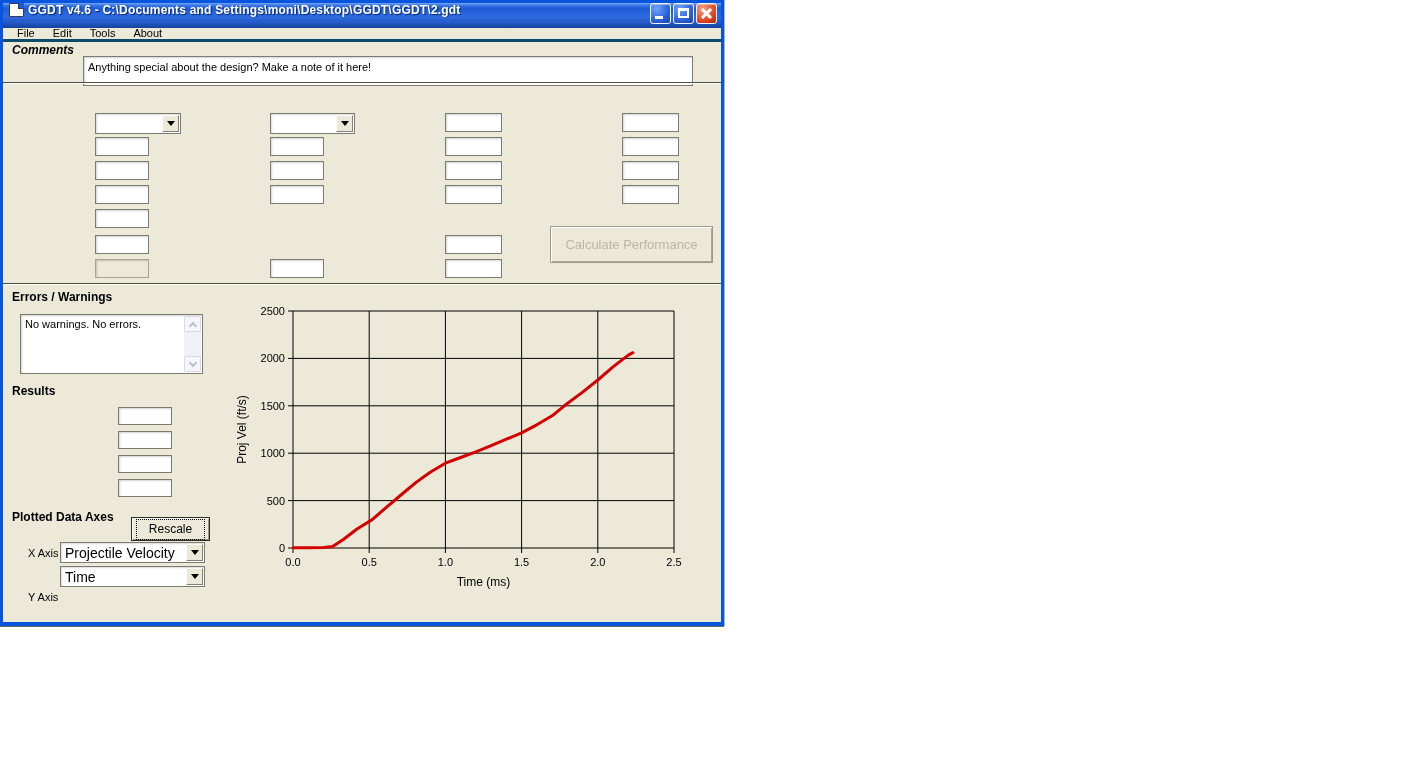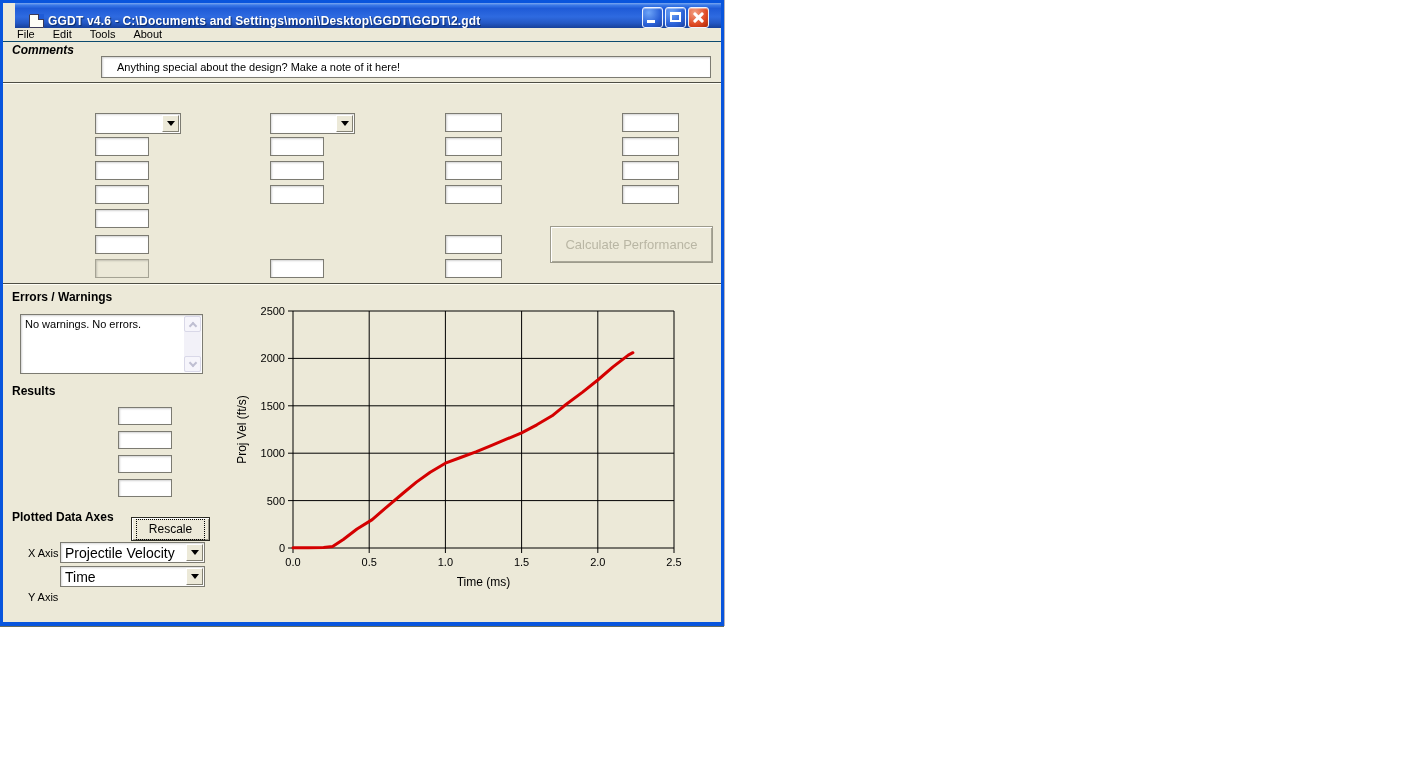--- a/index.html
+++ b/index.html
@@ -4,23 +4,23 @@
 <style>
   * { box-sizing: border-box; }
   html,body { margin:0; padding:0; background:#fff; }
   body { width:1405px; height:773px; position:relative; font-family:"Liberation Sans",sans-serif; }
 
   .window { position:absolute; left:0; top:0; width:724px; height:626px;
             background:#ECE9D8; border:3px solid #0855DD; border-bottom-width:4px;
             box-shadow:0 1px 0 rgba(20,30,10,.65), 1px 0 0 rgba(0,0,40,.3); }
 
   
-  .titlebar { position:absolute; left:12px; top:0; right:0; height:25px;
+  .titlebar { position:absolute; left:0; top:0; right:0; height:25px;
     background:linear-gradient(180deg,#7aa7ef 0%,#3a79e8 9%,#1f5bd7 22%,#2e6ae0 55%,#2458c4 80%,#16409a 100%);
-    display:flex; align-items:flex-end; padding:0 12px; color:#fff; }
+    display:flex; align-items:flex-start; padding:0 4px; color:#fff; }
   .app-icon { width:15px; height:14px; margin:0 4px 0 2px; background:#fdfdf6;
     border:1px solid #3a3a58; border-radius:1px; position:relative; }
   .app-icon::after { content:""; position:absolute; right:-1px; top:-1px; width:5px; height:5px;
     background:#1f5bd7; border-left:1px solid #3a3a58; border-bottom:1px solid #3a3a58; }
   .title-text { font-size:12px; font-weight:bold; white-space:nowrap; overflow:hidden;
     text-shadow:1px 1px 1px #0a2a6a; letter-spacing:.2px; }
   .tb-buttons { margin-left:auto; display:flex; gap:2px; }
   .tb-btn { width:21px; height:21px; border-radius:3px; border:1px solid #eef3ff;
     position:relative; box-shadow:inset 0 1px 1px rgba(255,255,255,.5); }
   .tb-min,.tb-max { background:radial-gradient(circle at 30% 25%,#6ea5f8,#2a61d8 60%,#1b3f9e); }
@@ -28,21 +28,21 @@
   .glyph-min { position:absolute; left:4px; bottom:4px; width:8px; height:3px; background:#fff; }
   .glyph-max { position:absolute; left:4px; top:4px; width:11px; height:10px;
     border:2px solid #fff; border-top-width:3px; }
   .glyph-x1,.glyph-x2 { position:absolute; left:3px; top:8px; width:13px; height:3px;
     background:#fff; border-radius:1px; }
   .glyph-x1 { transform:rotate(45deg); } .glyph-x2 { transform:rotate(-45deg); }
 
   
   .menubar { position:absolute; left:0; top:25px; right:0; height:14px; background:#ECE9D8;
     display:flex; align-items:center; font-size:11px; padding-left:5px;
-    border-bottom:1px solid #0c4a6e; }
+    border-bottom:3px solid #0c4a6e; }
   .menu-item { padding:3px 9px 4px 9px; cursor:default; }
 
   .sep { position:absolute; left:0; right:0; height:2px;
     border-top:1px solid #4e4e44; border-bottom:1px solid #fffef5; }
 
   .sec-title { position:absolute; font-size:12px; font-weight:bold; white-space:nowrap; }
   .flabel, .funit { position:absolute; font-size:11px; white-space:nowrap; }
 
   .tb { position:absolute; height:19px; background:#fff; border:1px solid #7c7b72;
     box-shadow:inset 1px 1px 2px rgba(0,0,0,.18); font-size:11px; line-height:17px;
@@ -104,21 +104,21 @@
   </div>
 
   <div class="menubar" id="menubar">
       <div class="menu-item">File</div>
       <div class="menu-item">Edit</div>
       <div class="menu-item">Tools</div>
       <div class="menu-item">About</div>
     </div>
 
   <div class="sec-title" style="left:9px;top:40px;font-style:italic;">Comments</div>
-  <div class="tb" style="left:98px;top:53px;width:610px;height:22px;text-align:left;line-height:20px;padding-left:15px;">Anything special about the design?  Make a note of it here!</div>
+  <div class="tb" style="left:80px;top:53px;width:610px;height:30px;text-align:left;line-height:20px;padding-left:4px;">Anything special about the design?  Make a note of it here!</div>
   <div class="sep" style="top:79px;"></div>
 
   <div id="data-panel">
       <div class="sec-title" style="left:9px;top:87px;"></div>
       <div class="flabel" style="left:17px;top:114px;"></div>
       <div class="combo" style="left:92px;top:110px;width:86px;">
         <span class="combo-text"></span>
         <span class="combo-btn">
           <span class="arrow-down"></span>
         </span>

